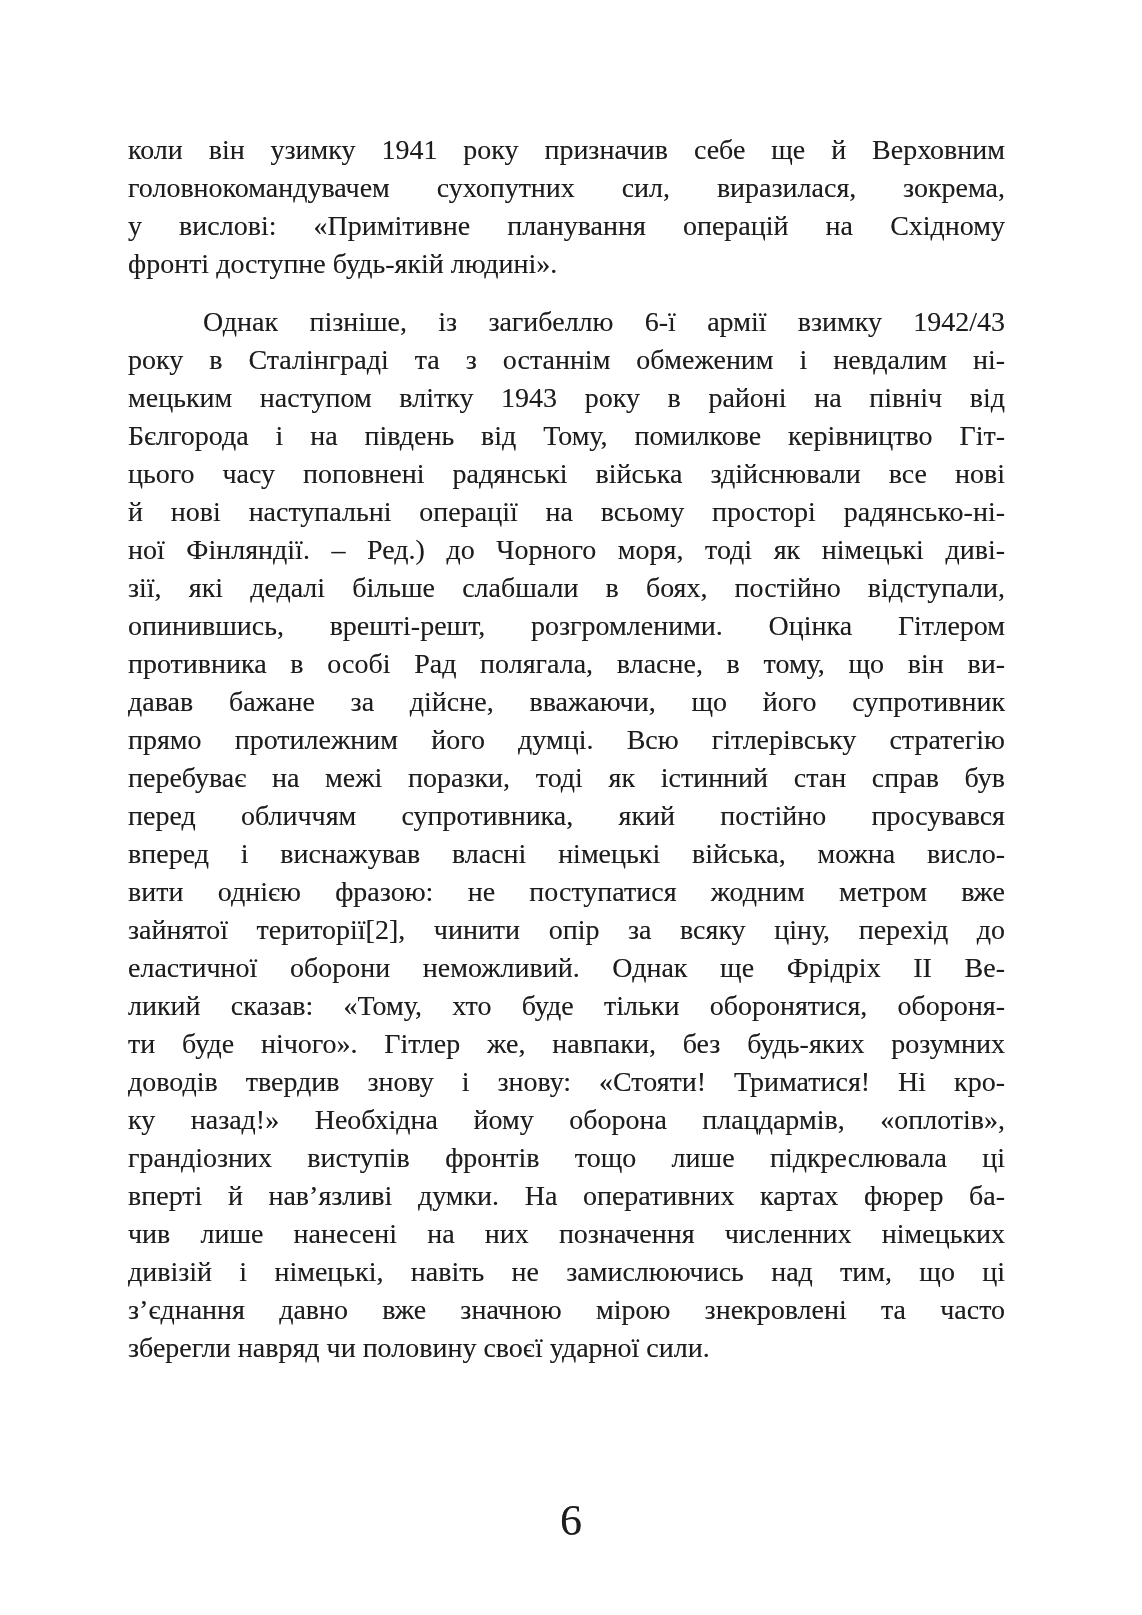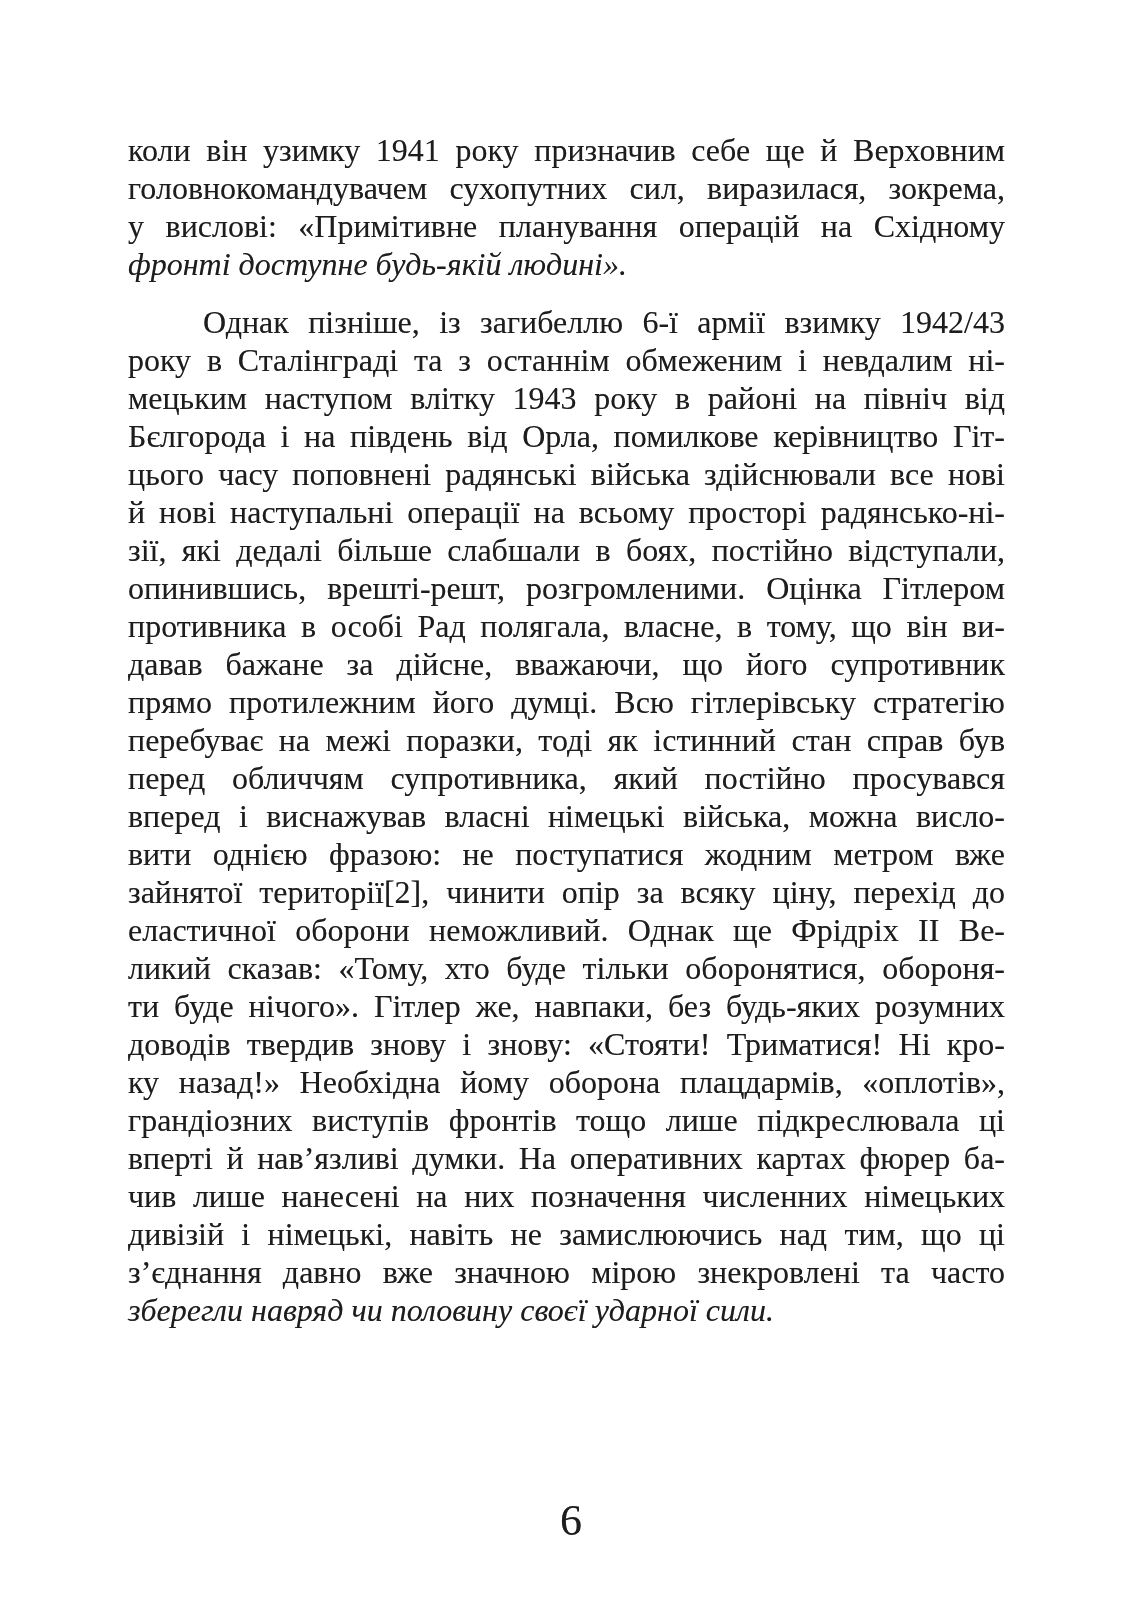--- a/index.html
+++ b/index.html
@@ -17,36 +17,35 @@
   .page {
     position: absolute;
     inset: 0;
     background: #ffffff;
   }
   .text-block {
     position: absolute;
     left: 128px;
     top: 131px;
     width: 877px;
-    font-size: 32px;
+    font-size: 28px;
     line-height: 38px;
     color: #1d1d1d;
     text-shadow: 0 0 0.6px rgba(30,30,30,0.45);
   }
   .paragraph { margin: 0; }
   .paragraph + .paragraph { margin-top: 20px; }
   .line {
     text-align: justify;
     text-align-last: justify;
     white-space: normal;
   }
   .line.last-line {
     text-align: left;
     text-align-last: left;
-    font-style: italic;
   }
   .line.first-indent {
     text-indent: 75px;
   }
   .page-number {
     position: absolute;
     top: 1497px;
     left: 0;
     width: 100%;
     text-align: center;
@@ -64,23 +63,24 @@
       <div class="paragraph">
         <div class="line">коли він узимку 1941 року призначив себе ще й Верховним</div>
         <div class="line">головнокомандувачем сухопутних сил, виразилася, зокрема,</div>
         <div class="line">у вислові: «Примітивне планування операцій на Східному</div>
         <div class="line last-line">фронті доступне будь-якій людині».</div>
       </div>
       <div class="paragraph">
         <div class="line first-indent">Однак пізніше, із загибеллю 6-ї армії взимку 1942/43</div>
         <div class="line">року в Сталінграді та з останнім обмеженим і невдалим ні-</div>
         <div class="line">мецьким наступом влітку 1943 року в районі на північ від</div>
-        <div class="line">Бєлгорода і на південь від Орла, помилкове керівництво Гіт-</div>
+        <div class="line">Бєлгорода і на південь від Тому, помилкове керівництво Гіт-</div>
         <div class="line">цього часу поповнені радянські війська здійснювали все нові</div>
         <div class="line">й нові наступальні операції на всьому просторі радянсько-ні-</div>
+        <div class="line">ної Фінляндії. – Ред.) до Чорного моря, тоді як німецькі диві-</div>
         <div class="line">зії, які дедалі більше слабшали в боях, постійно відступали,</div>
         <div class="line">опинившись, врешті-решт, розгромленими. Оцінка Гітлером</div>
         <div class="line">противника в особі Рад полягала, власне, в тому, що він ви-</div>
         <div class="line">давав бажане за дійсне, вважаючи, що його супротивник</div>
         <div class="line">прямо протилежним його думці. Всю гітлерівську стратегію</div>
         <div class="line">перебуває на межі поразки, тоді як істинний стан справ був</div>
         <div class="line">перед обличчям супротивника, який постійно просувався</div>
         <div class="line">вперед і виснажував власні німецькі війська, можна висло-</div>
         <div class="line">вити однією фразою: не поступатися жодним метром вже</div>
         <div class="line">зайнятої території[2], чинити опір за всяку ціну, перехід до</div>

